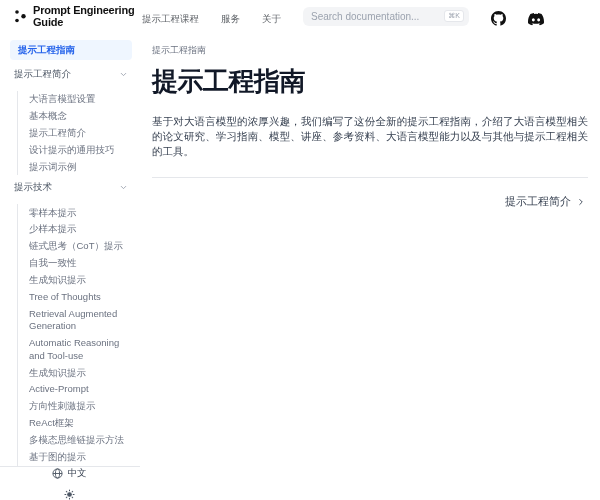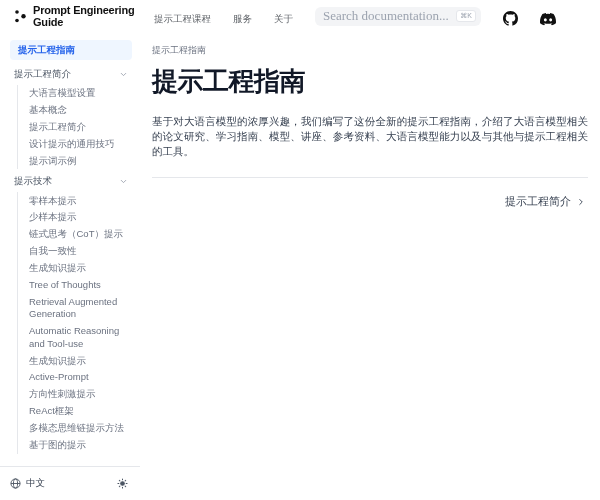--- a/index.html
+++ b/index.html
@@ -1,49 +1,49 @@
 <!DOCTYPE html>
 <html style="--accent: #2563eb; --active-bg: #eff6ff;"><head>
 <meta charset="utf-8">
 <style>
   * { margin:0; padding:0; box-sizing:border-box; }
   html,body { width:600px; height:500px; overflow:hidden; background:#fff;
     font-family:"Liberation Sans","DejaVu Sans",sans-serif; color:#374151; }
 
   
-  .header { position:fixed; top:0; left:0; right:0; height:32px; background:#fff;
+  .header { position:fixed; top:0; left:0; right:12px; height:32px; background:#fff;
     display:flex; align-items:center; justify-content:space-between; padding:0 14px; z-index:10; }
   .brand { display:flex; align-items:center; gap:6px; cursor:pointer; }
   .brand-title { font-size:11px; font-weight:700; color:#111; letter-spacing:-0.2px; }
   .hdr-right { display:flex; align-items:flex-end; gap:22px; margin-right:30px; }
   .hdr-link { font-size:9.5px; color:#5f6368; cursor:pointer; white-space:nowrap; }
   .search-box { display:flex; align-items:center; background:#f3f4f6; border-radius:6px;
     height:19px; width:166px; padding:0 5px 0 8px; }
   .search-box input { flex:1; border:none; outline:none; background:transparent;
-    font-size:13px; color:#374151; font-family:Liberation Serif, serif; width:100px; }
+    font-size:10px; color:#374151; font-family:Liberation Sans, sans-serif; width:100px; }
   .search-box input::placeholder { color:#9ca3af; }
   .kbd { font-size:7px; color:#9ca3af; background:#fff; border:1px solid #e5e7eb;
     border-radius:3px; padding:1px 3px; line-height:1.1; }
   .icon-btn { display:flex; align-items:center; cursor:pointer; }
 
   
   .sidebar { position:fixed; top:32px; left:0; bottom:34px; width:140px;
     padding:8px 8px 0 10px; overflow:hidden; background:#fff; }
   .sb-active { font-size:9.5px; line-height:12px; padding:4px 8px; border-radius:4px;
     background:var(--active-bg,#eff6ff); color:var(--accent,#2563eb); font-weight:600;
     cursor:pointer; margin-bottom:5px; }
   .sb-section { display:flex; align-items:center; justify-content:space-between;
     font-size:9.5px; line-height:12px; color:#4b5563; padding:3px 4px 3px 4px;
     margin-top:3px; cursor:pointer; }
-  .sb-nested { border-left:1px solid #e5e7eb; margin:2px 0 2px 7px; padding-left:9px; }
+  .sb-nested { border-left:1px solid #e5e7eb; margin:8px 0 2px 7px; padding-left:9px; }
   .sb-item { font-size:9.5px; line-height:12.5px; padding:2.2px 2px; color:#6b7280;
     cursor:pointer; border-radius:3px; }
   .sb-footer { position:fixed; left:0; bottom:0; width:140px; height:34px;
     border-top:1px solid #e5e7eb; display:flex; align-items:center;
-    justify-content:space-between; padding:0 12px 0 10px; background:#fff; }
+    justify-content:space-between; padding:0 12px 0 10px; background:#fff;flex-direction:column; }
   .lang-btn { display:flex; align-items:center; gap:5px; font-size:9.5px; color:#374151; cursor:pointer; }
 
   
   .main { margin-left:140px; padding:10px 12px 0 12px; width:460px; }
   .breadcrumb { font-size:9px; color:#6b7280; margin-top:2px; }
   .page-title { font-size:26px; font-weight:700; color:#111827; letter-spacing:-0.5px;
     margin:7px 0 15px 0; }
   .para { font-size:10.5px; line-height:15px; color:#374151; margin-bottom:12px;
     text-align:justify; }
   .divider { border-top:1px solid #e5e7eb; margin-top:18px; }

